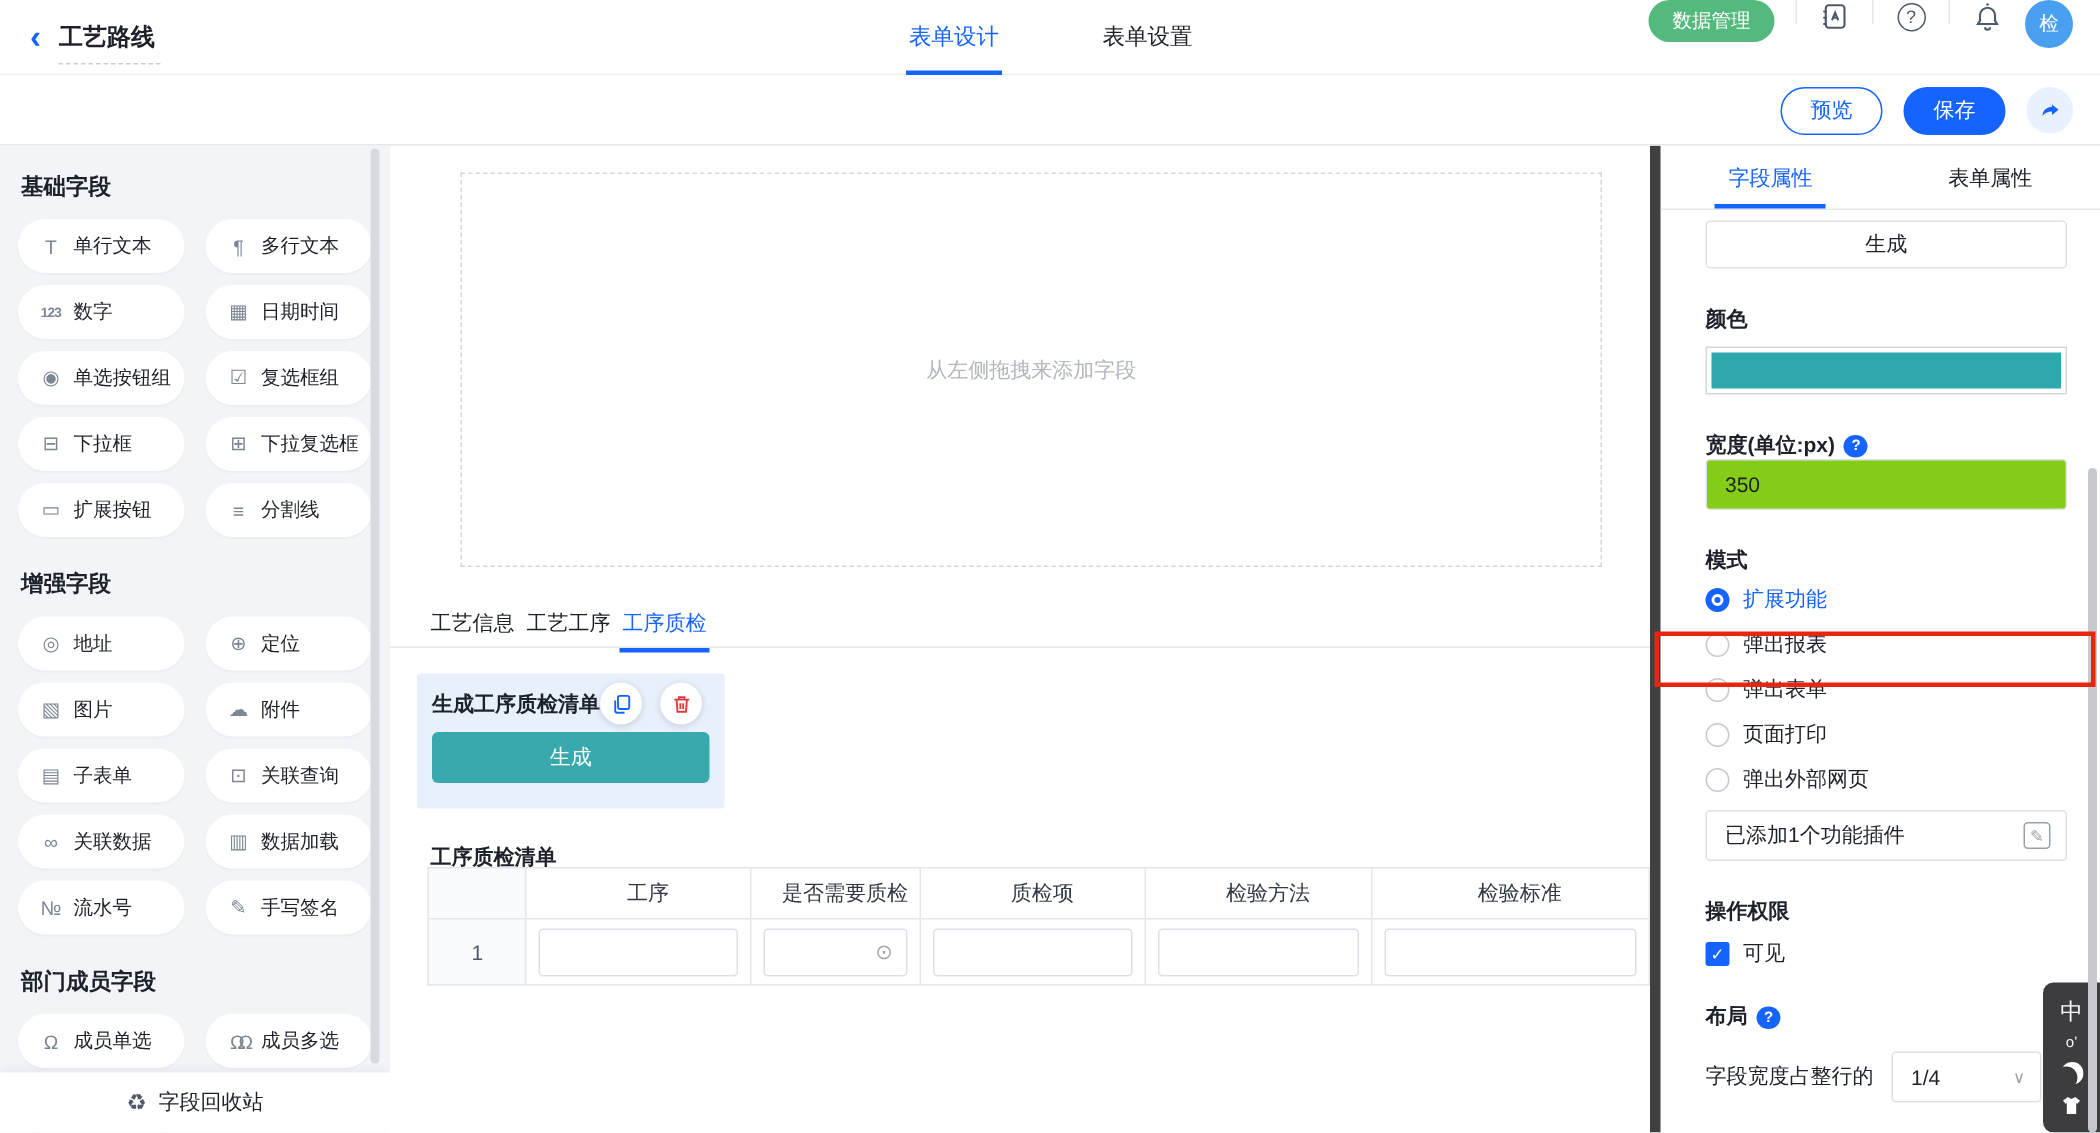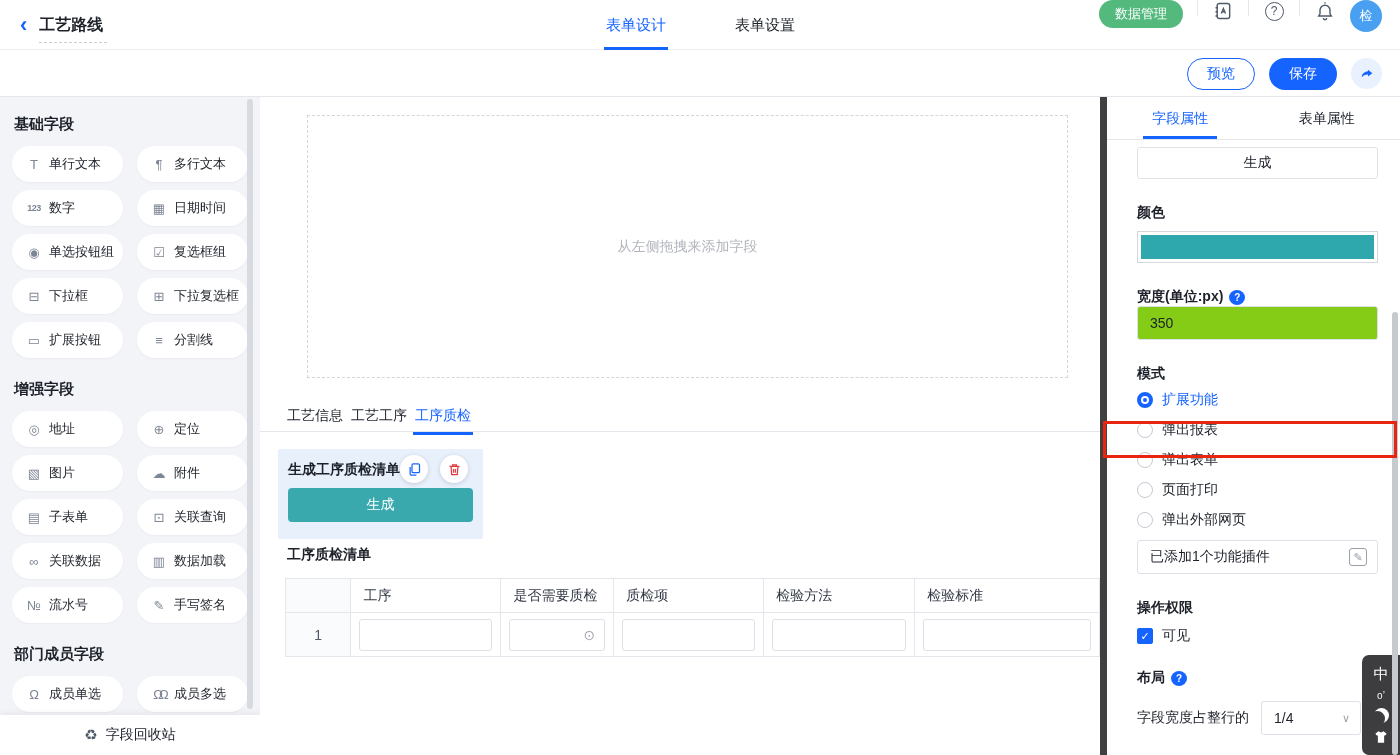--- a/index.html
+++ b/index.html
@@ -64,24 +64,24 @@
   .c-tab { font-size:14px; line-height:30px; cursor:pointer; position:relative; z-index:2; }
   .c-tab.active { color:#1664ff; }
   .c-tab.active::after { content:""; position:absolute; left:-2px; right:-2px; bottom:-2px; height:3px; background:#1664ff; }
   .c-tabline { position:absolute; left:0; top:334px; width:840px; height:1px; background:#e5e6eb; }
   .sel-block { position:absolute; left:18px; top:352px; width:205px; height:90px; background:#e8f0fc; border-radius:2px; }
   .sel-title { position:absolute; left:10px; top:12px; font-size:14px; font-weight:700; }
   .circ-btn { position:absolute; top:6px; width:28px; height:28px; background:#fff; border-radius:50%;
               box-shadow:0 1px 4px rgba(28,35,51,.18); display:flex; align-items:center; justify-content:center; cursor:pointer; }
   .teal-btn { position:absolute; left:10px; top:39px; width:185px; height:34px; border-radius:4px; color:#fff;
               display:flex; align-items:center; justify-content:center; font-size:14px; cursor:pointer; }
-  .tbl-title { position:absolute; left:27px; top:449px; font-size:14px; font-weight:700; }
+  .tbl-title { position:absolute; left:27px; top:466px; font-size:14px; font-weight:700; }
   .qtable { position:absolute; left:25px; top:481px; border-collapse:collapse; table-layout:fixed; }
   .qtable th, .qtable td { border:1px solid #e5e6eb; font-weight:400; }
-  .qtable th { height:34px; text-align:left; padding-left:12px; color:#333a45; font-size:14px; background:#fff; }
+  .qtable th { height:34px; text-align:center; padding-left:12px; color:#333a45; font-size:14px; background:#fff; }
   .qtable td { height:44px; }
   .qtable .numcol { width:71px; background:#fafbfc; text-align:center; padding-left:0; color:#4e5969; }
   .cell-input { margin:5px 8px; height:32px; border:1px solid #dde1e7; border-radius:3px; background:#fff;
                 display:flex; align-items:center; justify-content:flex-end; padding-right:9px; color:#a3a8b0; }
 
   
   .panel { position:absolute; left:1100px; top:97px; width:300px; height:658px; background:#fff;
            border-left:7px solid #404040; overflow:hidden; }
   .p-tabs { height:43px; border-bottom:1px solid #e5e6eb; display:flex; }
   .p-tab { flex:1; text-align:center; line-height:42px; font-size:14px; cursor:pointer; position:relative; }

